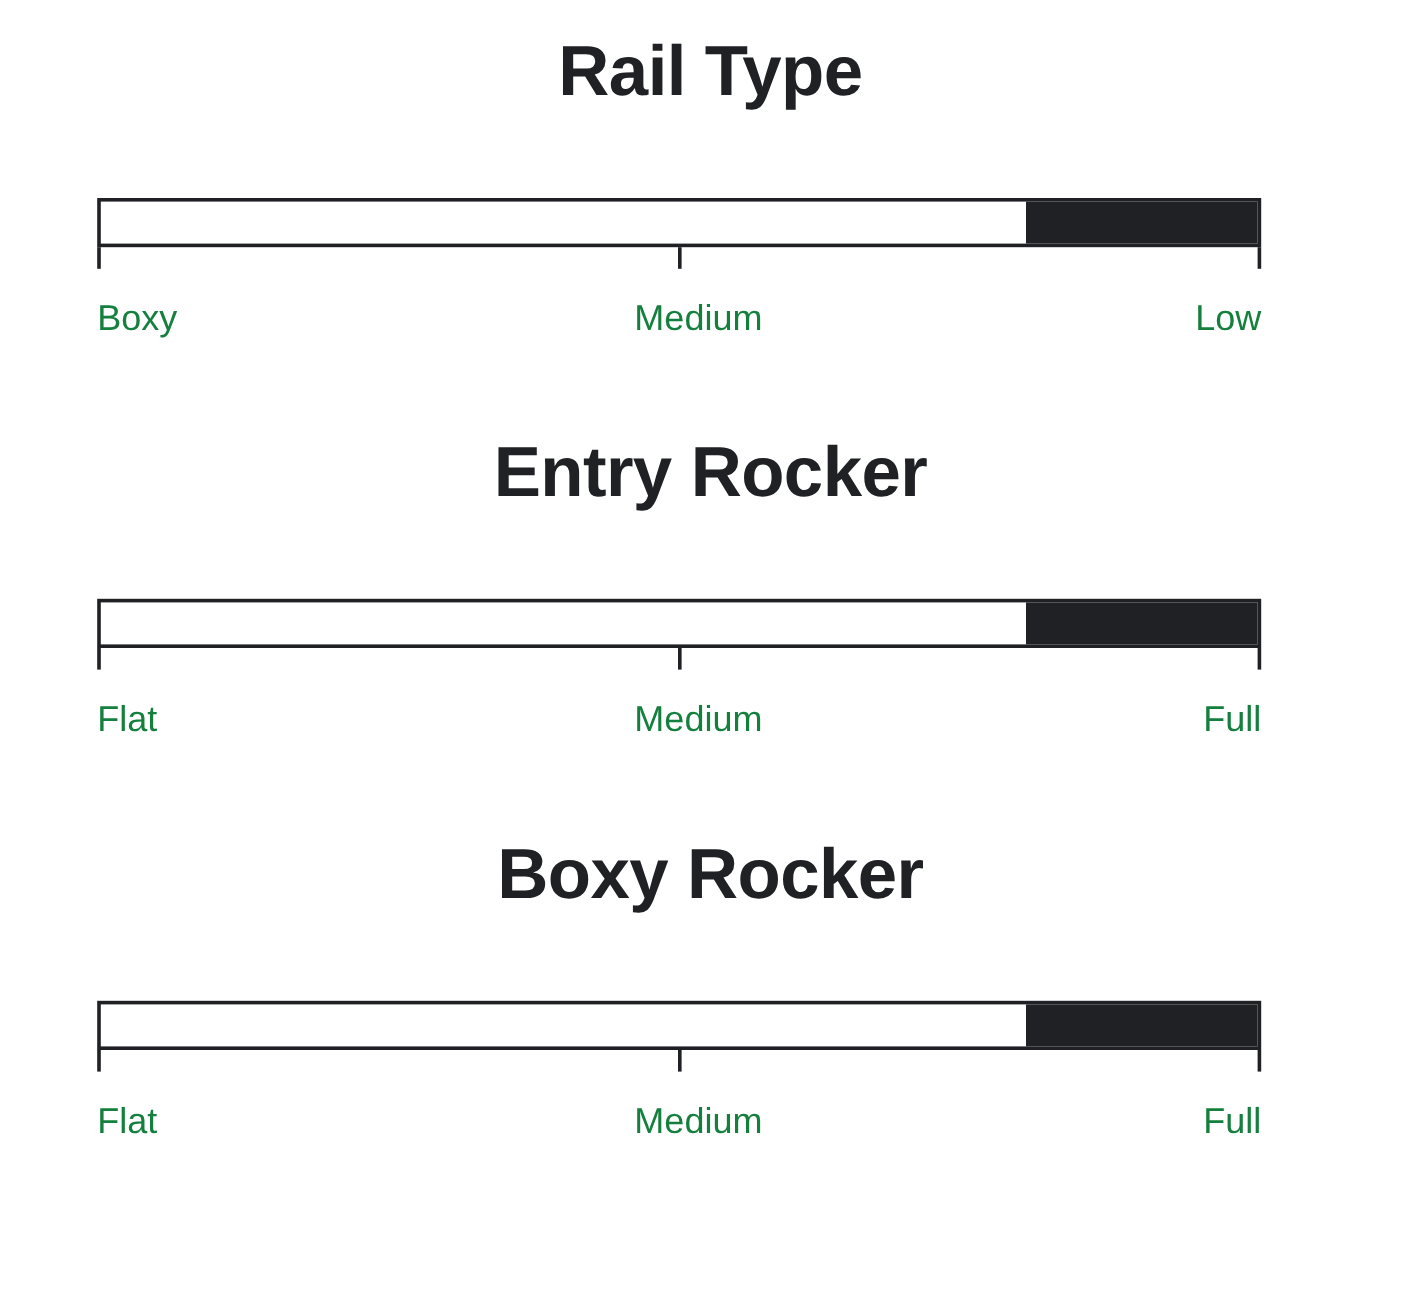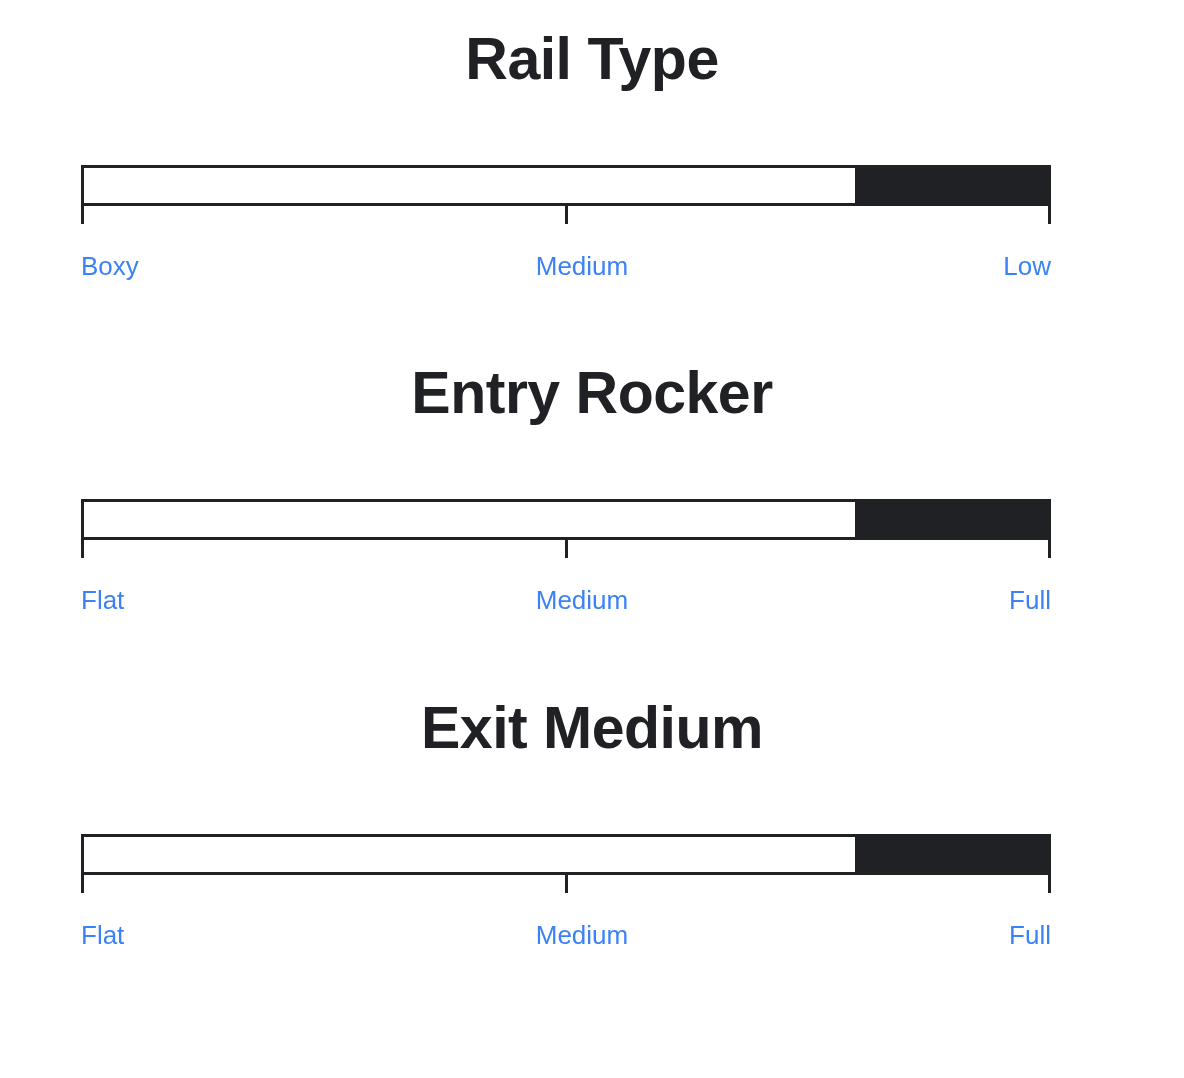--- a/index.html
+++ b/index.html
@@ -75,24 +75,24 @@
   .gauge-tick.start { left: 0; }
   .gauge-tick.mid   { left: 483.5px; }
   .gauge-tick.end   { left: 967px; }
 
   
   .gauge-labels {
     position: absolute;
     left: 81px;
     width: 970px;
     height: 36px;
-    font-size: 26px;
+    font-size: 30px;
     font-weight: normal;
     line-height: 36px;
-    color: #3b82f6;
+    color: #15803d;
   }
   .gauge-label {
     position: absolute;
     top: 0;
     white-space: nowrap;
   }
   .gauge-label.start  { left: 0; text-align: left; }
   .gauge-label.mid    { left: 16px; width: 970px; text-align: center; }
   .gauge-label.end    { right: 0; text-align: center; }
 </style>
@@ -135,21 +135,21 @@
     </div>
 
     <div class="gauge-labels" style="top:218px;">
       <span class="gauge-label start">Flat</span>
       <span class="gauge-label mid">Medium</span>
       <span class="gauge-label end">Full</span>
     </div>
   </section>
 
   <section class="gauge-section" style="top:699px;">
-    <h2 class="gauge-title">Exit Medium</h2>
+    <h2 class="gauge-title">Boxy Rocker</h2>
 
     <div class="gauge-meter" style="top:135px;">
       <div class="gauge-fill" style="width: 20%;"></div>
     </div>
 
     <div class="gauge-ticks" style="top:176px;">
       <span class="gauge-tick start"></span>
       <span class="gauge-tick mid"></span>
       <span class="gauge-tick end"></span>
     </div>

